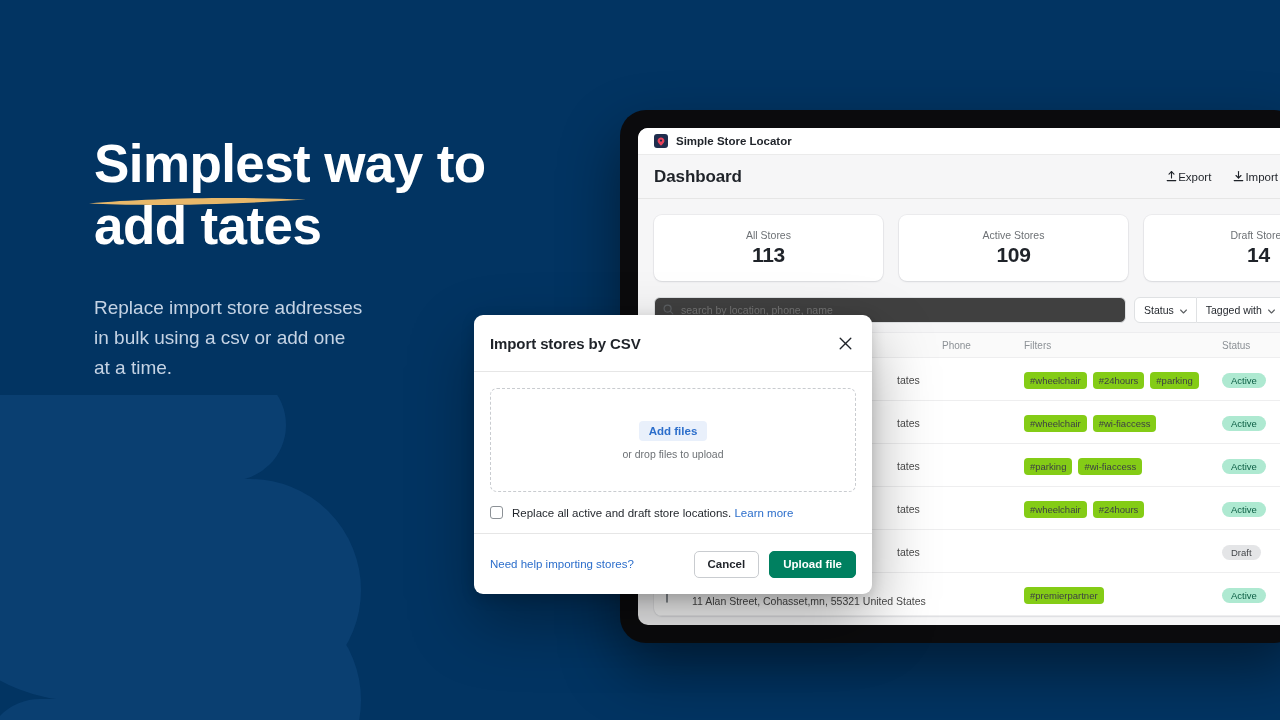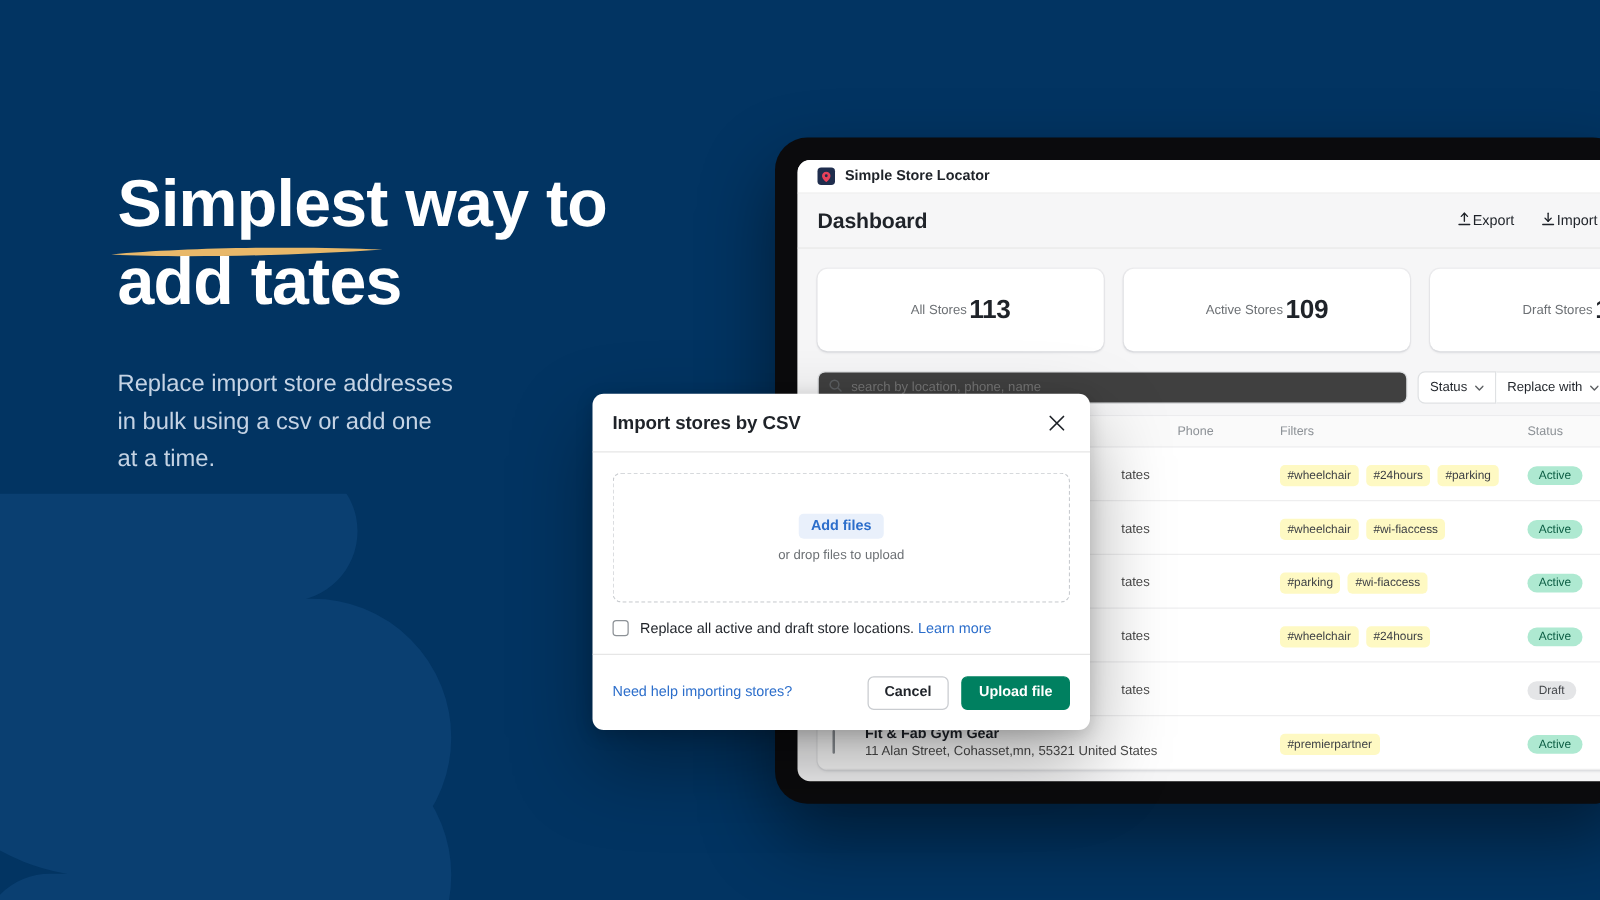--- a/index.html
+++ b/index.html
@@ -134,21 +134,21 @@
     padding: 16px 0 16px 16px;
     background: #f6f6f7;
   }
   .stat-card {
     flex: 0 0 229px;
     height: 66px;
     background: #ffffff;
     border-radius: 8px;
     box-shadow: 0 1px 2px rgba(16,24,40,0.09), 0 0 0 1px rgba(16,24,40,0.045);
     display: flex;
-    flex-direction: row;
+    flex-direction: column;
     align-items: center;
     justify-content: center;
     gap: 2px;
   }
   .stat-label { font-size: 10.5px; color: #6d7175; }
   .stat-value { font-size: 21px; font-weight: 600; color: #1f2329; letter-spacing: -0.3px; }
 
   
   .toolbar {
     display: flex;
@@ -226,21 +226,21 @@
   .store-name { font-size: 11.5px; font-weight: 600; color: #1f2329; white-space: nowrap; }
   .store-addr { font-size: 10.5px; color: #4a4a4a; white-space: nowrap; margin-top: 2px; }
   .phone-redact {
     width: 62px; height: 9px;
     border-radius: 2px;
     background: linear-gradient(90deg,#d9d9d9,#e4e4e4 45%,#d4d4d4);
     filter: blur(1.6px);
   }
   .tag {
     display: inline-block;
-    background: #fef9c3;
+    background: #84cc16;
     color: #3c3f44;
     font-size: 9.5px;
     border-radius: 4px;
     padding: 3px 6px;
     margin-right: 6px;
     white-space: nowrap;
     text-align: center;
   }
   .badge {
     display: inline-block;
@@ -257,21 +257,21 @@
     position: absolute;
     left: 474px; top: 315px;
     width: 398px;
     background: #ffffff;
     border-radius: 9px;
     box-shadow: 0 28px 64px rgba(0,0,0,0.34), 0 4px 14px rgba(0,0,0,0.16);
     z-index: 20;
     overflow: hidden;
   }
   .modal-head {
-    height: 47px;
+    height: 57px;
     display: flex; align-items: center;
     padding: 0 16px 0 16px;
     border-bottom: 1px solid #e6e6e6;
   }
   .modal-title { font-size: 15px; font-weight: 600; color: #1f2329; letter-spacing: -0.1px; }
   .modal-close {
     margin-left: auto;
     width: 22px; height: 22px;
     display: flex; align-items: center; justify-content: center;
     cursor: pointer;
@@ -431,21 +431,21 @@
         <div class="filter-group">
           <div class="filter-btn">
             <span>Status</span>
             <span>
               <svg width="7" height="5" viewBox="0 0 7 5">
                   <path d="M0.6 1L3.5 4L6.4 1" fill="none" stroke="#5c5f62" stroke-width="1.1" stroke-linecap="round" stroke-linejoin="round"></path>
                 </svg>
             </span>
           </div>
           <div class="filter-btn">
-            <span>Replace with</span>
+            <span>Tagged with</span>
             <span>
               <svg width="7" height="5" viewBox="0 0 7 5">
                   <path d="M0.6 1L3.5 4L6.4 1" fill="none" stroke="#5c5f62" stroke-width="1.1" stroke-linecap="round" stroke-linejoin="round"></path>
                 </svg>
             </span>
           </div>
         </div>
       </div>
 
       <div class="table-card">

